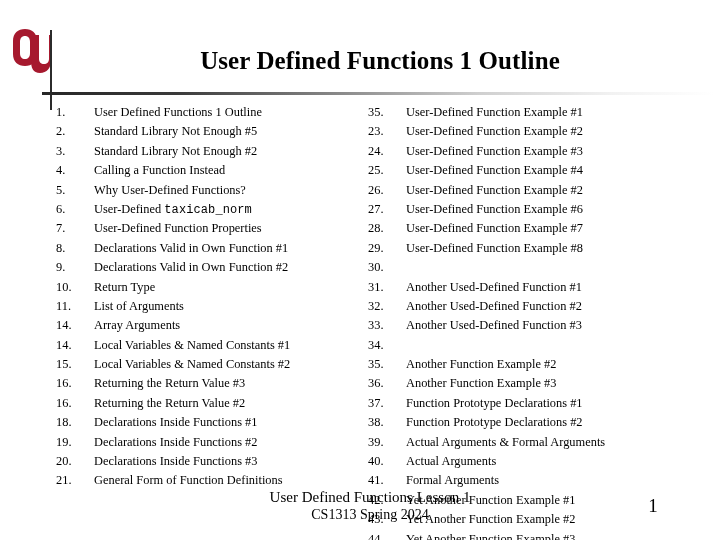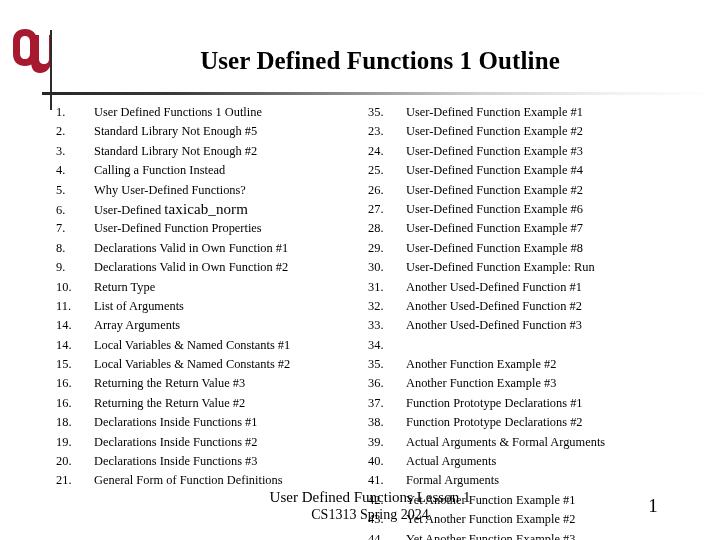--- a/index.html
+++ b/index.html
@@ -88,22 +88,22 @@
   }
   .item-number {
     width: 38px;
     flex: 0 0 38px;
     text-align: left;
   }
   .item-label {
     flex: 1 1 auto;
   }
   .item-label .mono {
-    font-family: Liberation Serif, serif;
-    font-size: 15px;
+    font-family: Liberation Mono, monospace;
+    font-size: 12px;
     letter-spacing: 0.1px;
   }
 
   
   #slide-footer {
     position: absolute;
     left: 0;
     top: 488px;
     width: 720px;
     height: 52px;
@@ -266,21 +266,20 @@
       <div class="outline-item">
         <span class="item-number">28.</span>
         <span class="item-label">User-Defined Function Example #7</span>
       </div>
       <div class="outline-item">
         <span class="item-number">29.</span>
         <span class="item-label">User-Defined Function Example #8</span>
       </div>
       <div class="outline-item">
         <span class="item-number">30.</span>
-        <span class="item-label">User-Defined Function Example: Run</span>
       </div>
       <div class="outline-item">
         <span class="item-number">31.</span>
         <span class="item-label">Another Used-Defined Function #1</span>
       </div>
       <div class="outline-item">
         <span class="item-number">32.</span>
         <span class="item-label">Another Used-Defined Function #2</span>
       </div>
       <div class="outline-item">

